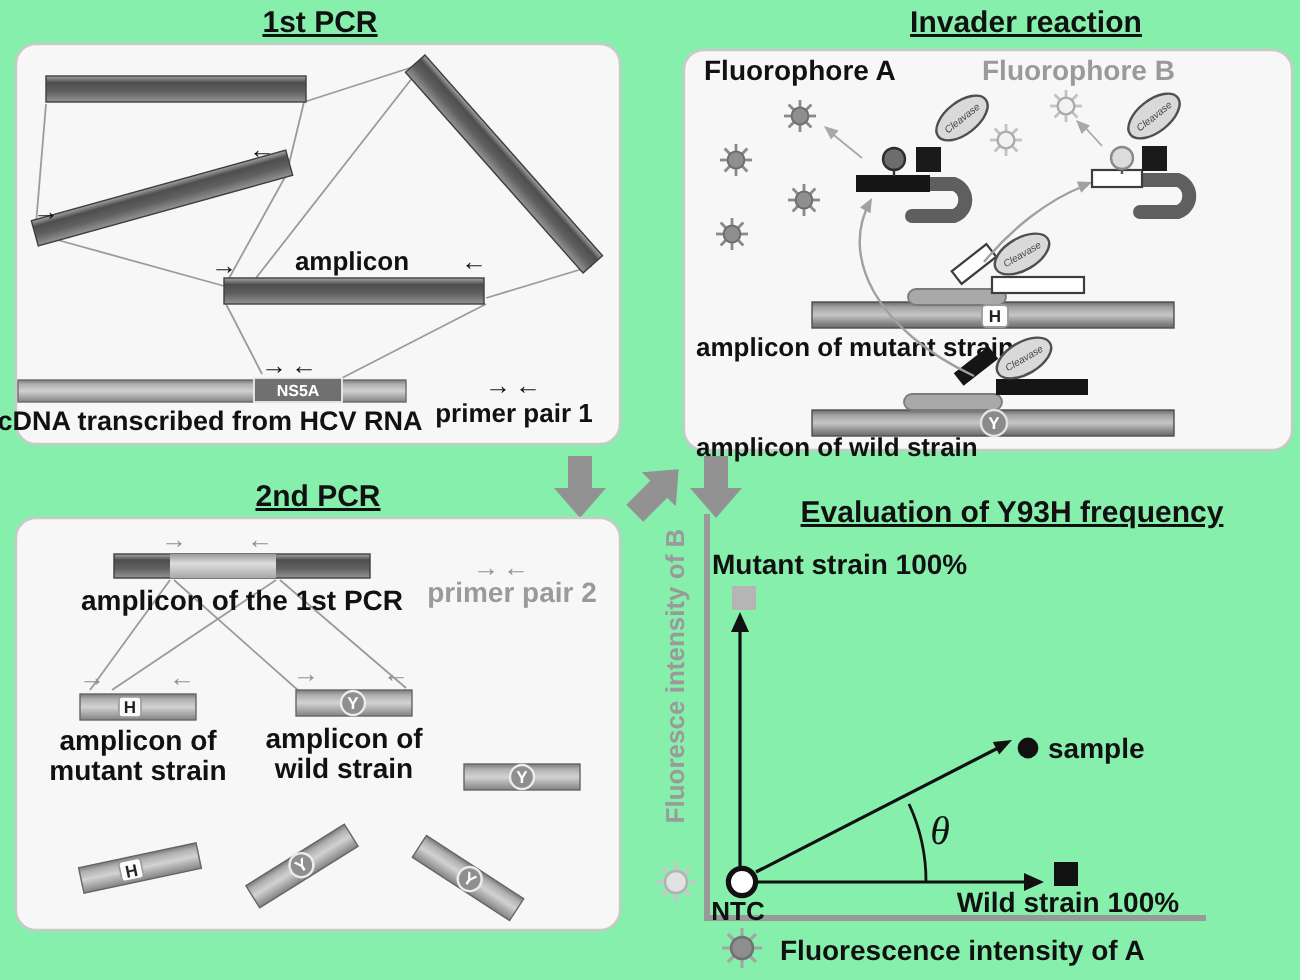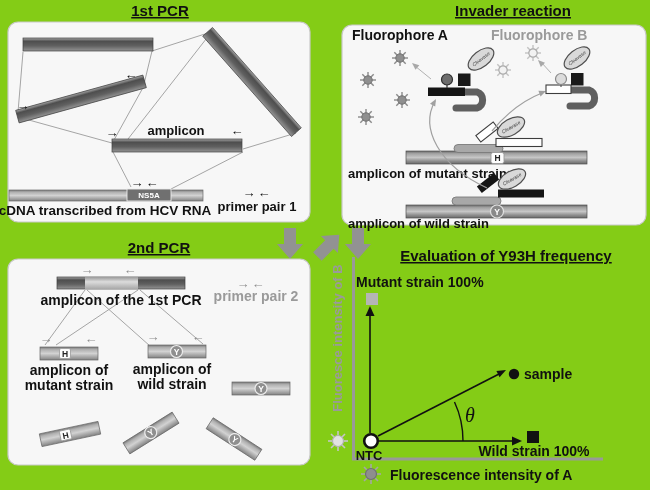--- a/index.html
+++ b/index.html
@@ -1,16 +1,16 @@
 <!DOCTYPE html>
 <html><head>
 <meta charset="utf-8">
 <style>
   html,body{margin:0;padding:0;background:#fff;}
-  .canvas{position:relative;width:650px;height:490px;background:#84cc16;overflow:hidden;
+  .canvas{position:relative;width:650px;height:490px;background:#86efac;overflow:hidden;
           font-family:"Liberation Sans",sans-serif;}
   svg{position:absolute;left:0;top:0;}
   .t-title{font:bold 15px "Liberation Sans",sans-serif;fill:#111;text-decoration:underline;}
   .t-lab13{font:bold 13px "Liberation Sans",sans-serif;fill:#111;}
   .t-lab14{font:bold 14px "Liberation Sans",sans-serif;fill:#111;}
   .t-gray14{font:bold 14px "Liberation Sans",sans-serif;fill:#9a9a9a;}
   .t-gray13{font:bold 13px "Liberation Sans",sans-serif;fill:#9a9a9a;}
   .t-arr{font:bold 13px "Liberation Sans",sans-serif;fill:#111;}
   .t-arr-g{font:bold 13px "Liberation Sans",sans-serif;fill:#8f8f8f;}
   .t-ns5a{font:bold 8px "Liberation Sans",sans-serif;fill:#fff;}

